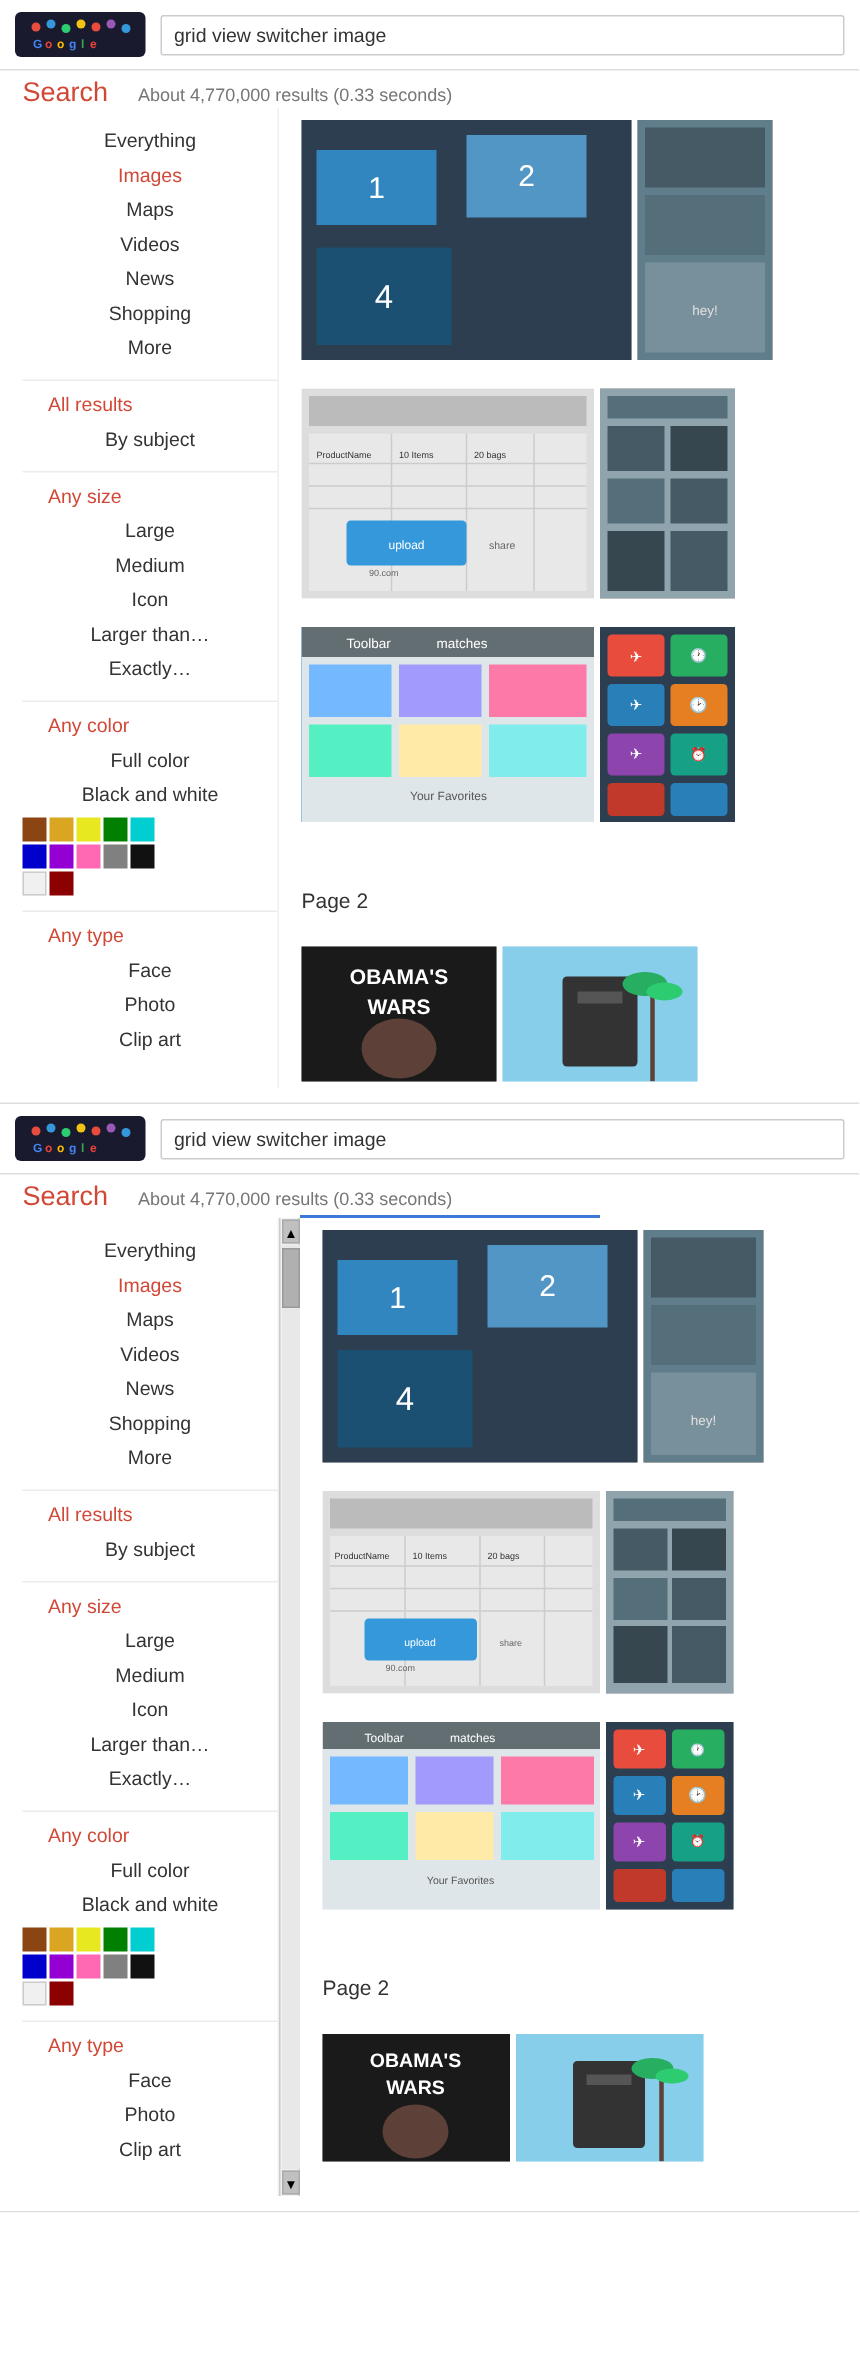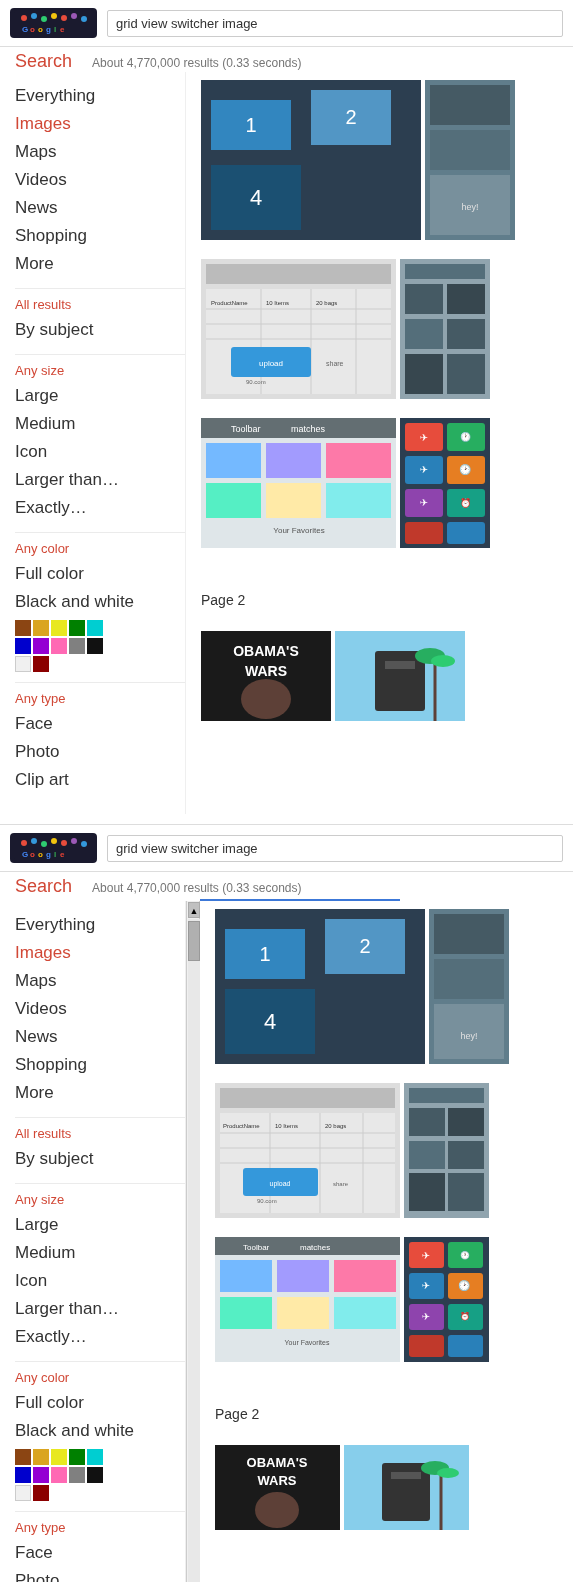--- a/index.html
+++ b/index.html
@@ -12,23 +12,23 @@
     .logo-box { width: 87px; height: 30px; background: #1a1a2e; border-radius: 4px; display: flex; align-items: center; justify-content: center; margin-right: 10px; }
     .search-bar { flex: 1; border: 1px solid #ccc; border-radius: 2px; padding: 5px 8px; font-size: 13px; color: #333; }
 
     
     .main-layout { display: flex; }
     .sidebar { width: 186px; min-width: 186px; padding: 10px 0 10px 15px; border-right: 1px solid #efefef; }
     .content-area { flex: 1; padding: 0 0 0 15px; overflow: hidden; position: relative; }
 
     
     .sidebar-section { margin-bottom: 10px; }
-    .sidebar-item { padding: 4px 0; cursor: pointer; color: #333; font-size: 17px; }
+    .sidebar-item { padding: 4px 0; cursor: pointer; color: #333; font-size: 13px; text-align: center; }
     .sidebar-item.active { color: #d14836; }
-    .sidebar-section-title { color: #d14836; font-size: 13px; margin: 8px 0 4px 0; font-weight: normal; }
+    .sidebar-section-title { color: #d14836; font-size: 13px; margin: 8px 0 4px 17px; font-weight: normal; }
     .sidebar-divider { border: none; border-top: 1px solid #ebebeb; margin: 6px 0; }
 
     
     .color-swatches { display: flex; flex-wrap: wrap; gap: 2px; margin-top: 4px; width: 100px; }
     .swatch { width: 16px; height: 16px; cursor: pointer; }
 
     
     .img-placeholder { background: #888; display: flex; align-items: center; justify-content: center; overflow: hidden; }
 
     

